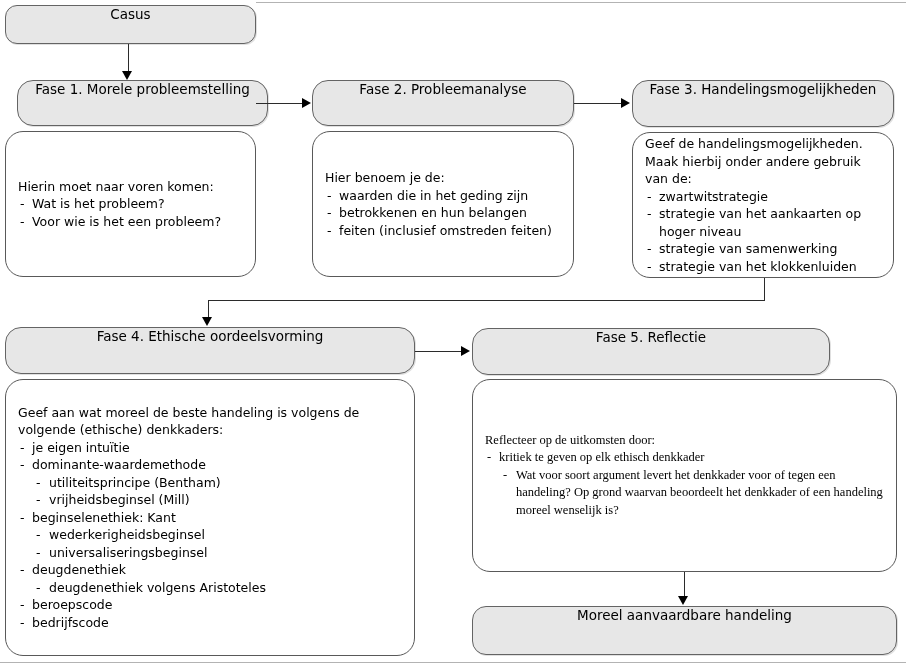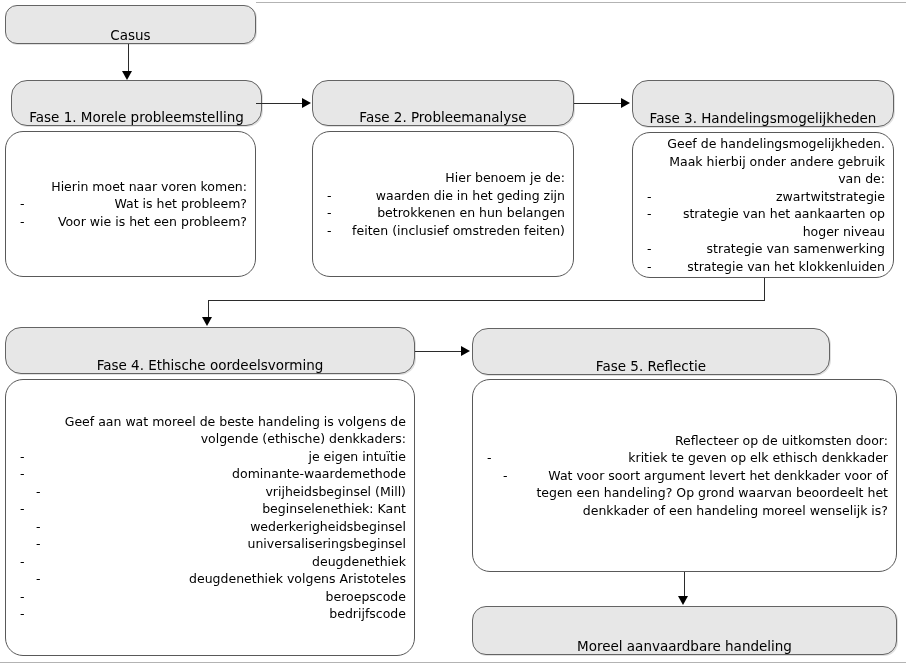--- a/index.html
+++ b/index.html
@@ -2,30 +2,30 @@
 <html><head>
 <meta charset="utf-8">
 <style>
   html,body { margin:0; padding:0; background:#ffffff; }
   body { font-family:"DejaVu Sans","Liberation Sans",sans-serif; color:#000; }
   .canvas { position:relative; width:906px; height:666px; background:#fff; overflow:hidden; }
 
   .phase {
     position:absolute; box-sizing:border-box;
     background:#e7e7e7; border:1px solid #646464; border-radius:16px;
-    display:flex; align-items:flex-end; justify-content:center;
+    display:flex; align-items:flex-start; justify-content:center;
     font-size:13.5px; text-align:center;
     box-shadow:1px 1px 0 rgba(0,0,0,0.12);
   }
   .detail {
     position:absolute; box-sizing:border-box;
     background:#ffffff; border:1px solid #595959; border-radius:18px;
     display:flex; flex-direction:column; justify-content:center;
     padding:6px 8px 6px 12px;
-    font-size:12.5px; line-height:17.5px;text-align:right;
+    font-size:12.5px; line-height:17.5px;
   }
   .li  { position:relative; padding-left:14px; }
   .li::before  { content:"-"; position:absolute; left:2px; }
   .li2 { position:relative; padding-left:31px; }
   .li2::before { content:"-"; position:absolute; left:18px; }
 
   .hline, .vline { position:absolute; background:#2b2b2b; }
   .hline { height:1px; }
   .vline { width:1px; }
   .arrow-down {
@@ -48,21 +48,21 @@
   <div class="faint" style="left:256px; top:2px; width:650px;"></div>
   <div class="faint" style="left:0; top:662px; width:906px;"></div>
 
   <div class="phase" style="left:5px; top:5px; width:251px; height:39px; border-radius:12px;">
     <span>Casus</span>
   </div>
 
   <div class="vline" style="left:128px; top:44px; height:28px;"></div>
   <div class="arrow-down" style="left:122px; top:71px;"></div>
 
-  <div class="phase" style="left:11px; top:80px; width:251px; height:46px;">
+  <div class="phase" style="left:17px; top:80px; width:251px; height:46px;">
     <span>Fase 1. Morele probleemstelling</span>
   </div>
   <div class="detail" style="left:5px; top:131px; width:251px; height:146px;">
     <div>Hierin moet naar voren komen:</div>
     <div class="li">Wat is het probleem?</div>
     <div class="li">Voor wie is het een probleem?</div>
   </div>
 
   <div class="hline" style="left:256px; top:103px; width:46px;"></div>
   <div class="arrow-right" style="left:302px; top:98px;"></div>
@@ -96,37 +96,38 @@
   <div class="vline" style="left:208px; top:300px; height:18px;"></div>
   <div class="arrow-down" style="left:202px; top:317px;"></div>
 
   <div class="phase" style="left:5px; top:327px; width:410px; height:47px;">
     <span>Fase 4. Ethische oordeelsvorming</span>
   </div>
   <div class="detail" style="left:5px; top:379px; width:410px; height:277px;">
     <div>Geef aan wat moreel de beste handeling is volgens de volgende (ethische) denkkaders:</div>
     <div class="li">je eigen intuïtie</div>
     <div class="li">dominante-waardemethode</div>
+    <div class="li2">utiliteitsprincipe (Bentham)</div>
     <div class="li2">vrijheidsbeginsel (Mill)</div>
     <div class="li">beginselenethiek: Kant</div>
     <div class="li2">wederkerigheidsbeginsel</div>
     <div class="li2">universaliseringsbeginsel</div>
     <div class="li">deugdenethiek</div>
     <div class="li2">deugdenethiek volgens Aristoteles</div>
     <div class="li">beroepscode</div>
     <div class="li">bedrijfscode</div>
   </div>
 
   <div class="hline" style="left:415px; top:351px; width:46px;"></div>
   <div class="arrow-right" style="left:461px; top:345.5px;"></div>
 
   <div class="phase" style="left:472px; top:328px; width:358px; height:47px;">
     <span>Fase 5. Reflectie</span>
   </div>
-  <div class="detail" style="left:472px; top:379px; width:425px; height:193px;">
+  <div class="detail" style="left:472px; top:379px; width:425px; height:193px;font-family:Liberation Serif, serif;">
     <div>Reflecteer op de uitkomsten door:</div>
     <div class="li">kritiek te geven op elk ethisch denkkader</div>
     <div class="li2">Wat voor soort argument levert het denkkader voor of tegen een handeling? Op grond waarvan beoordeelt het denkkader of een handeling moreel wenselijk is?</div>
   </div>
 
   <div class="vline" style="left:684px; top:572px; height:25px;"></div>
   <div class="arrow-down" style="left:678px; top:596px;"></div>
 
   <div class="phase" style="left:472px; top:606px; width:425px; height:49px; border-radius:14px;">
     <span>Moreel aanvaardbare handeling</span>

